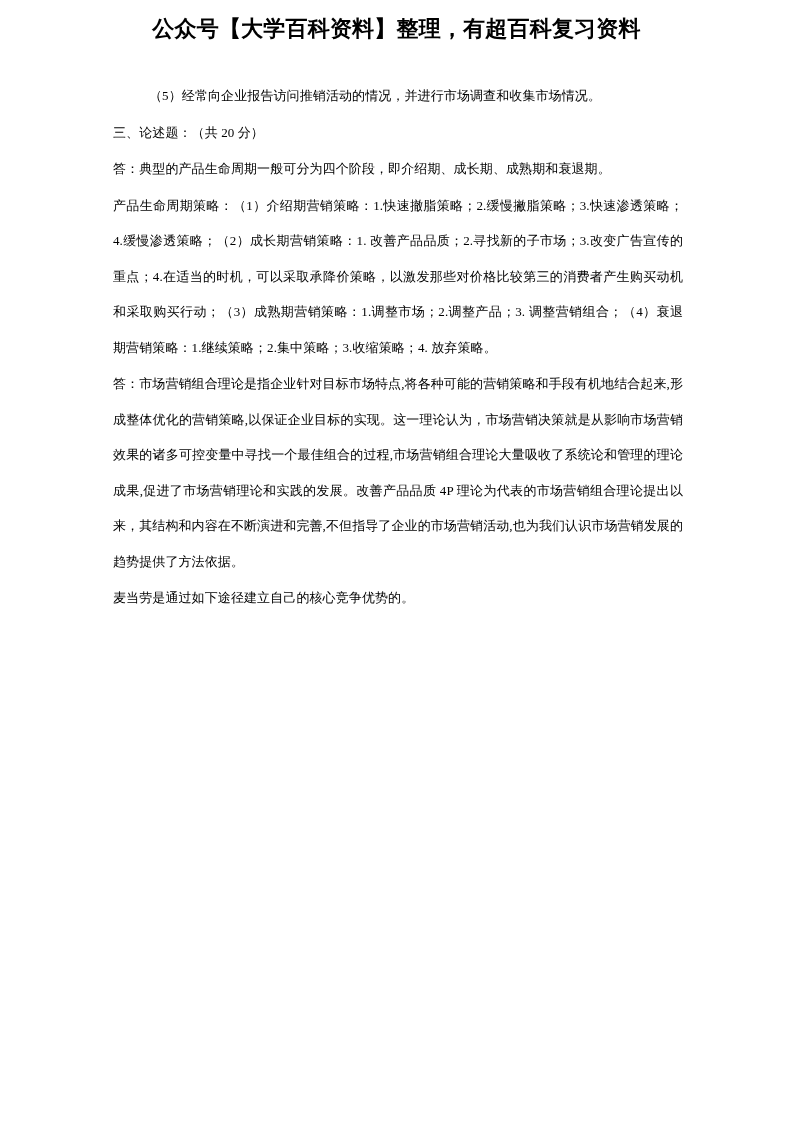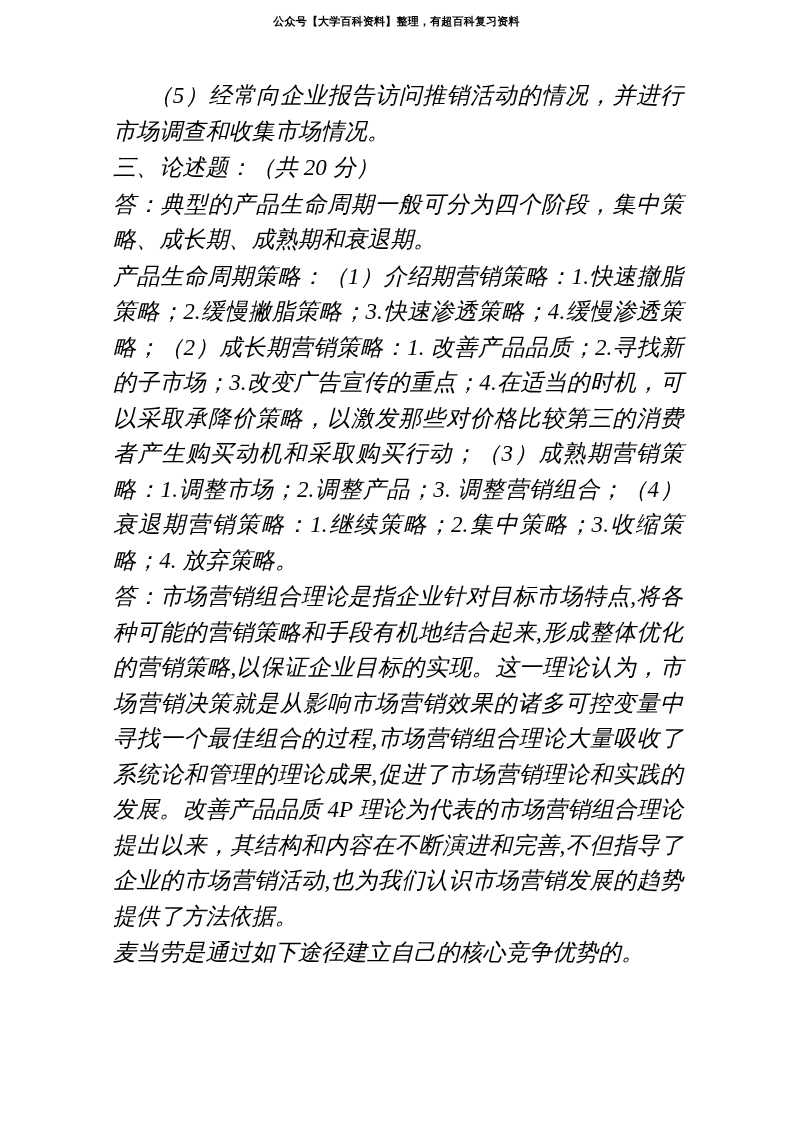--- a/index.html
+++ b/index.html
@@ -23,39 +23,38 @@
     position: relative;
   }
   .watermark {
     position: absolute;
     top: 14px;
     left: 0;
     width: 793px;
     text-align: center;
     font-family: "Liberation Sans", "DejaVu Sans", sans-serif;
     font-weight: bold;
-    font-size: 11px;
+    font-size: 22px;
     letter-spacing: 0.2px;
     color: #000000;
     white-space: nowrap;
   }
   .content {
     position: absolute;
     top: 78px;
     left: 113px;
     width: 570px;
   }
   p {
     margin: 0 0 1px 0;
-    font-size: 23px;
+    font-size: 13px;
     line-height: 35.5px;
     text-align: justify;
     text-justify: inter-ideograph;
     letter-spacing: 0.1px;
-    font-style: italic;
   }
   p.indent {
     text-indent: 36px;
   }
   p.bold {
     font-weight: bold;
   }
 </style>
 </head>
 <body>
@@ -64,21 +63,21 @@
 
   <div class="watermark">公众号【大学百科资料】整理，有超百科复习资料</div>
 
   <div class="content">
 
     <p class="indent">（5）经常向企业报告访问推销活动的情况，并进行市场调查和收集市场情况。</p>
 
     <p>三、论述题：（共 20 分）</p>
 
 
-    <p>答：典型的产品生命周期一般可分为四个阶段，集中策略、成长期、成熟期和衰退期。</p>
+    <p>答：典型的产品生命周期一般可分为四个阶段，即介绍期、成长期、成熟期和衰退期。</p>
 
     <p>产品生命周期策略：（1）介绍期营销策略：1.快速撤脂策略；2.缓慢撇脂策略；3.快速渗透策略；4.缓慢渗透策略；（2）成长期营销策略：1. 改善产品品质；2.寻找新的子市场；3.改变广告宣传的重点；4.在适当的时机，可以采取承降价策略，以激发那些对价格比较第三的消费者产生购买动机和采取购买行动；（3）成熟期营销策略：1.调整市场；2.调整产品；3. 调整营销组合；（4）衰退期营销策略：1.继续策略；2.集中策略；3.收缩策略；4. 放弃策略。</p>
 
 
     <p>答：市场营销组合理论是指企业针对目标市场特点,将各种可能的营销策略和手段有机地结合起来,形成整体优化的营销策略,以保证企业目标的实现。这一理论认为，市场营销决策就是从影响市场营销效果的诸多可控变量中寻找一个最佳组合的过程,市场营销组合理论大量吸收了系统论和管理的理论成果,促进了市场营销理论和实践的发展。改善产品品质 4P 理论为代表的市场营销组合理论提出以来，其结构和内容在不断演进和完善,不但指导了企业的市场营销活动,也为我们认识市场营销发展的趋势提供了方法依据。</p>
 
 
 
 
     <p>麦当劳是通过如下途径建立自己的核心竞争优势的。</p>

